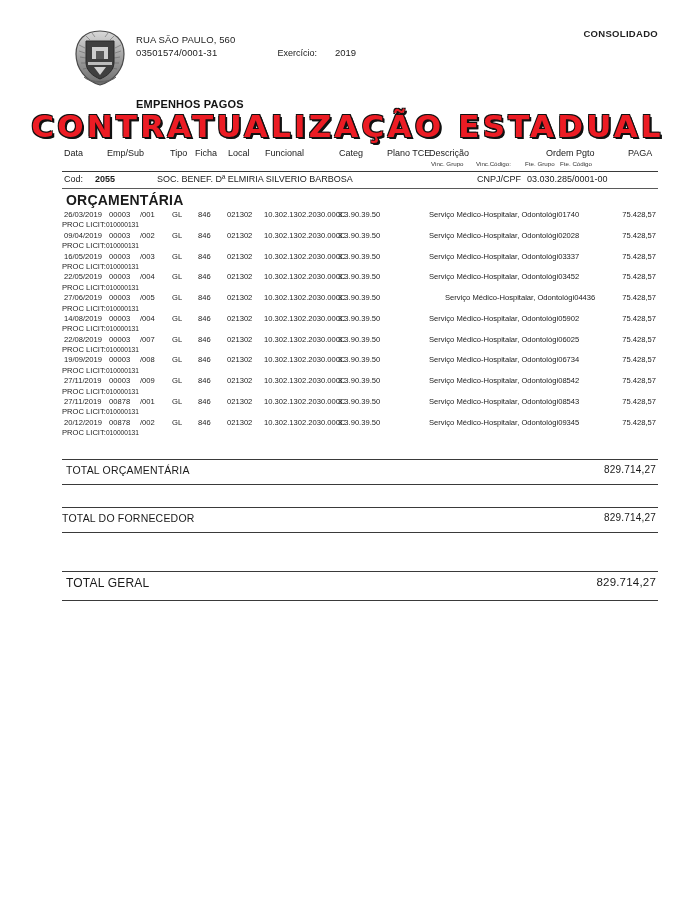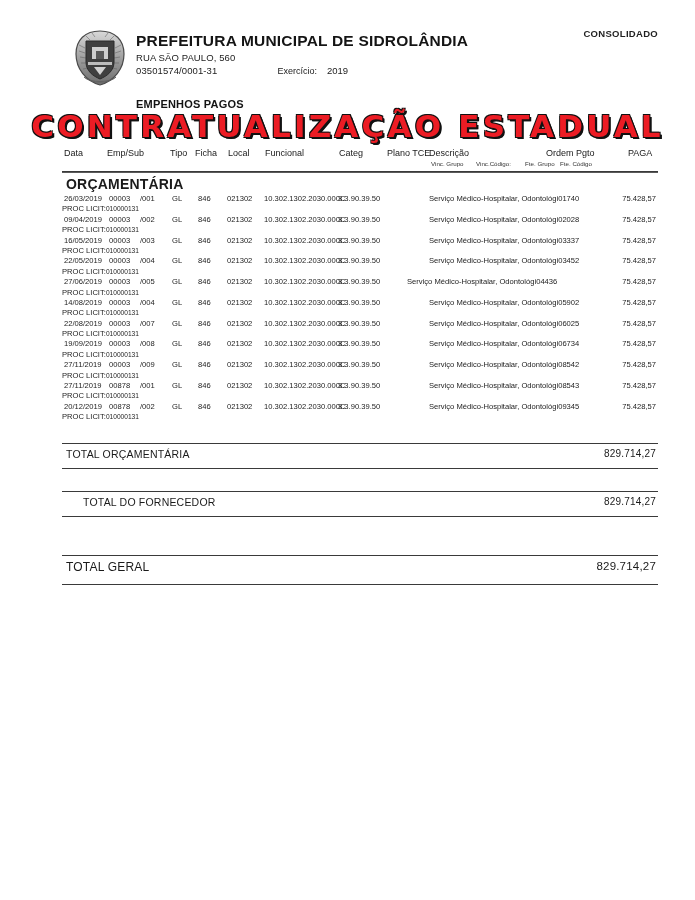--- a/index.html
+++ b/index.html
@@ -62,21 +62,21 @@
   }
   .hdr-cnpj-row {
     margin-top: 2px;
     font-size: 9.5px;
     color: #222;
     display: flex;
     align-items: baseline;
   }
   .hdr-cnpj { letter-spacing: 0.1px; }
   .hdr-exerc-label { margin-left: 60px; font-size: 9px; }
-  .hdr-exerc-value { margin-left: 10px; font-size: 9.5px; }
+  .hdr-exerc-value { margin-left: 18px; font-size: 9.5px; }
 
   .empenhos {
     position: absolute;
     left: 136px;
     top: 98px;
     font-size: 11px;
     font-weight: bold;
     letter-spacing: 0.2px;
     color: #141414;
   }
@@ -202,21 +202,20 @@
       <rect x="20" y="18" width="16" height="12" fill="#cfcfcf"></rect>
       <rect x="24" y="22" width="8" height="8" fill="#5a5a5a"></rect>
       <path d="M16 33 L40 33 L40 36 L16 36 Z" fill="#bdbdbd"></path>
       <path d="M22 38 L34 38 L28 46 Z" fill="#d2d2d2"></path>
 
       <path d="M12 48 C20 55 36 55 44 48 C38 54 18 54 12 48 Z" fill="#8c8c8c" stroke="#5a5a5a" stroke-width="0.8"></path>
     </svg>
   </div>
 
   <div class="hdr-text">
-    <div class="hdr-title">PREFEITURA MUNICIPAL DE SIDROLÂNDIA</div>
     <div class="hdr-addr">RUA SÃO PAULO, 560</div>
     <div class="hdr-cnpj-row">
       <span class="hdr-cnpj">03501574/0001-31</span>
       <span class="hdr-exerc-label">Exercício:</span>
       <span class="hdr-exerc-value">2019</span>
     </div>
   </div>
 
   <div class="empenhos">EMPENHOS PAGOS</div>
 
@@ -240,20 +239,27 @@
 
     <div class="subhead">
       <span style="left:369px">Vinc. Grupo</span>
       <span style="left:414px">Vinc.Código:</span>
       <span style="left:463px">Fte. Grupo</span>
       <span style="left:498px">Fte. Código</span>
     </div>
 
     <div class="rule"></div>
 
+    <div class="codrow">
+      <span style="left:2px">Cod:</span>
+      <span class="b" style="left:33px">2055</span>
+      <span style="left:95px">SOC. BENEF. Dª ELMIRIA SILVERIO BARBOSA</span>
+      <span style="left:415px">CNPJ/CPF</span>
+      <span style="left:465px">03.030.285/0001-00</span>
+    </div>
 
     <div class="rule-thin"></div>
 
     <div class="secname">ORÇAMENTÁRIA</div>
 
     <div id="rows-container">
         <div class="row">
           <span style="left: 2px;">26/03/2019</span>
           <span style="left: 47px;">00003</span>
           <span style="left: 78px;">/001</span>
@@ -307,21 +313,21 @@
         <div class="row2"><span style="left: 226px;">PROC LICIT:</span><span style="left: 372px;;font-size:6.6px">010</span><span style="left: 418px;;font-size:6.6px">000</span><span style="left: 468px;;font-size:6.6px">1</span><span style="left: 512px;;font-size:6.6px">31</span></div>
         <div class="row">
           <span style="left: 2px;">27/06/2019</span>
           <span style="left: 47px;">00003</span>
           <span style="left: 78px;">/005</span>
           <span style="left: 110px;">GL</span>
           <span style="left: 136px;">846</span>
           <span style="left: 165px;">021302</span>
           <span style="left: 202px;">10.302.1302.2030.000C</span>
           <span style="left: 276px;">3.3.90.39.50</span>
-          <span style="left: 345px;">Serviço Médico-Hospitalar, Odontológi04436</span>
+          <span style="left: 383px;">Serviço Médico-Hospitalar, Odontológi04436</span>
           <span style="left: 0px;;left:auto;right:2px;text-align:right">75.428,57</span>
         </div>
         <div class="row2"><span style="left: 226px;">PROC LICIT:</span><span style="left: 372px;;font-size:6.6px">010</span><span style="left: 418px;;font-size:6.6px">000</span><span style="left: 468px;;font-size:6.6px">1</span><span style="left: 512px;;font-size:6.6px">31</span></div>
         <div class="row">
           <span style="left: 2px;">14/08/2019</span>
           <span style="left: 47px;">00003</span>
           <span style="left: 78px;">/004</span>
           <span style="left: 110px;">GL</span>
           <span style="left: 136px;">846</span>
           <span style="left: 165px;">021302</span>
@@ -403,21 +409,21 @@
       <div class="totalrow">
         <span style="left:4px">TOTAL ORÇAMENTÁRIA</span>
         <span style="right:2px" class="tval">829.714,27</span>
       </div>
       <div class="rule"></div>
 
       <div style="height:22px"></div>
 
       <div class="rule"></div>
       <div class="totalrow">
-        <span style="left:21px">TOTAL DO FORNECEDOR</span>
+        <span style="left:0">TOTAL DO FORNECEDOR</span>
         <span style="right:2px" class="tval">829.714,27</span>
       </div>
       <div class="rule"></div>
 
       <div class="spacer-lg" style="height:38px"></div>
 
       <div class="rule"></div>
       <div class="totalrow" style="height:24px;font-size:12px">
         <span style="left:4px">TOTAL GERAL</span>
         <span style="right:2px;font-size:11.5px">829.714,27</span>

